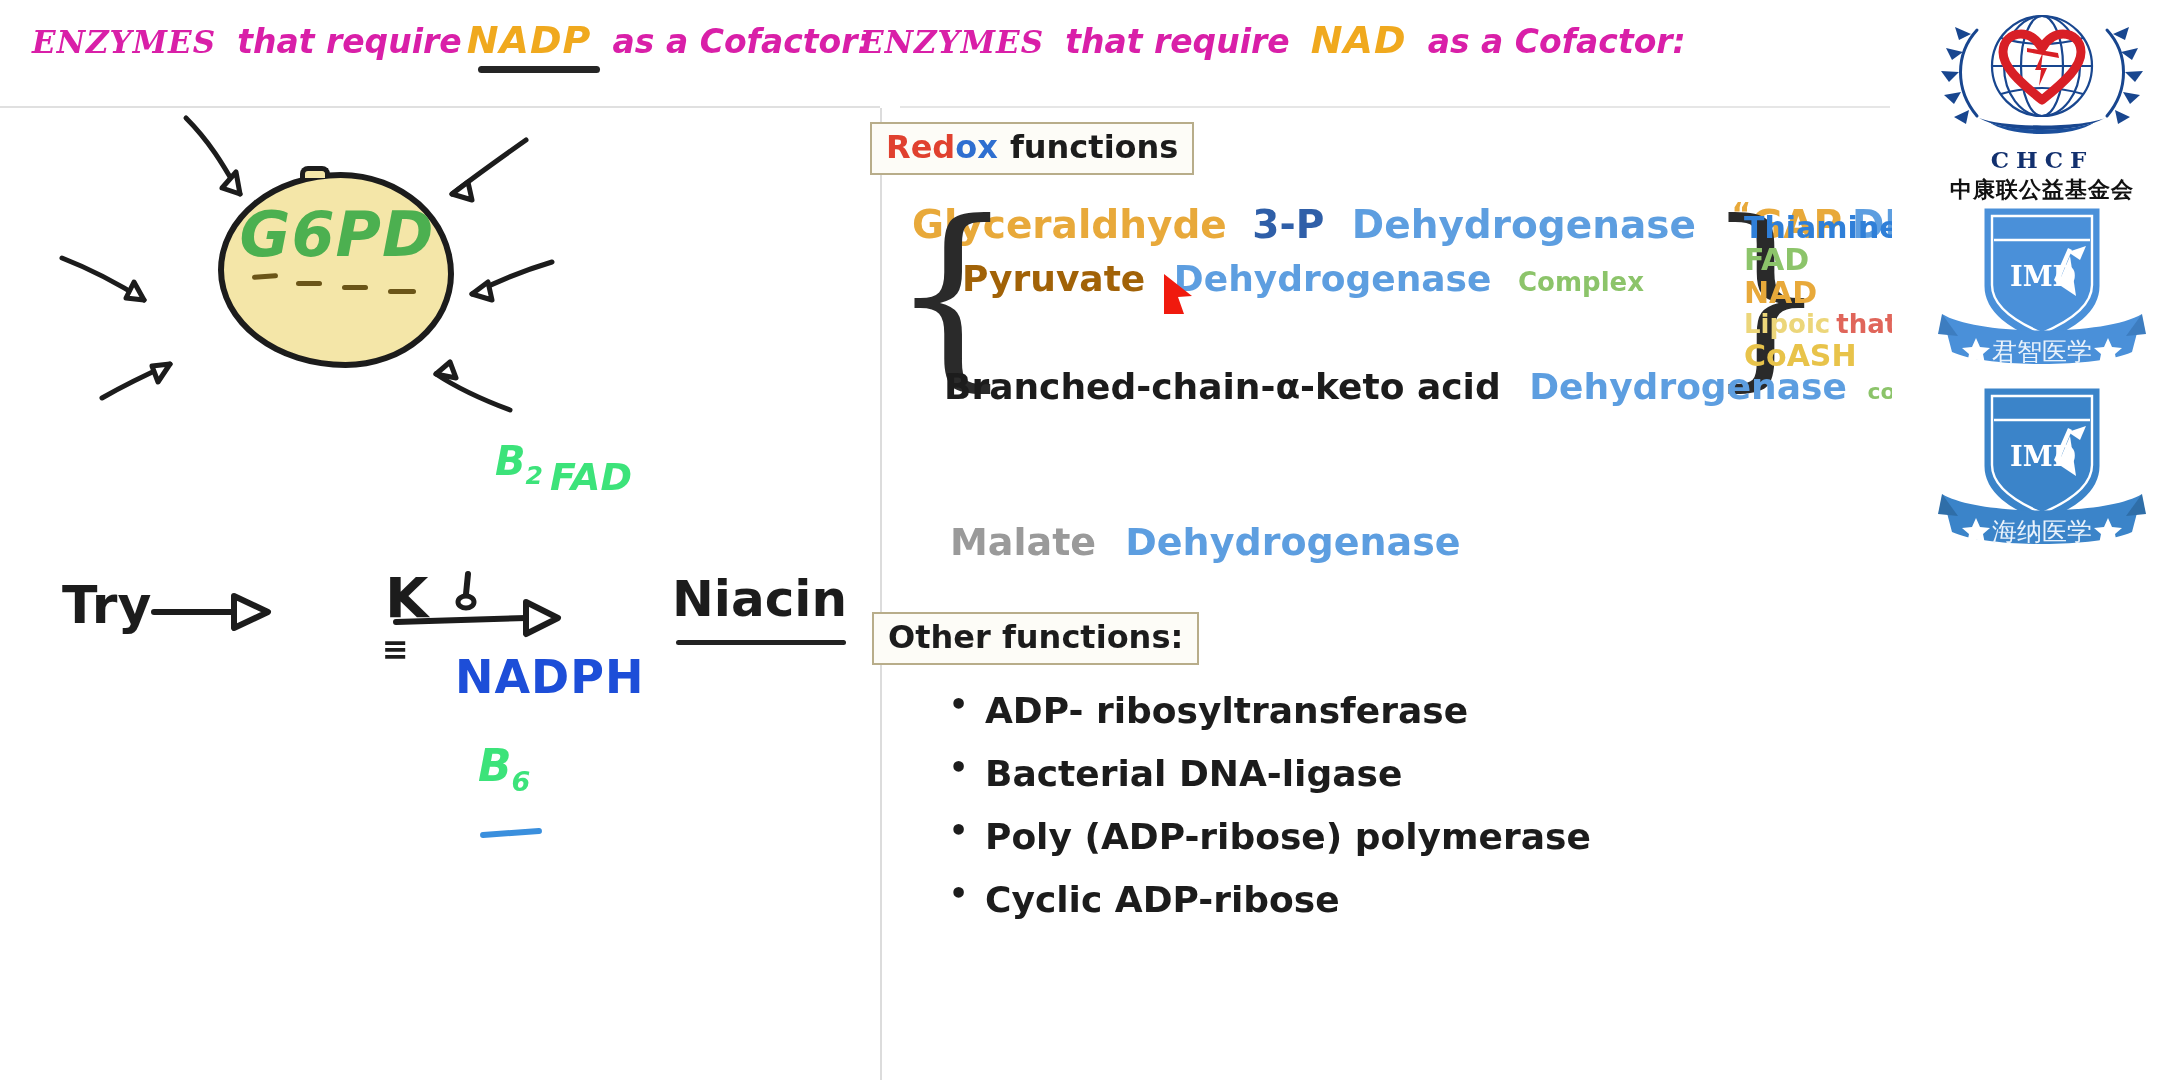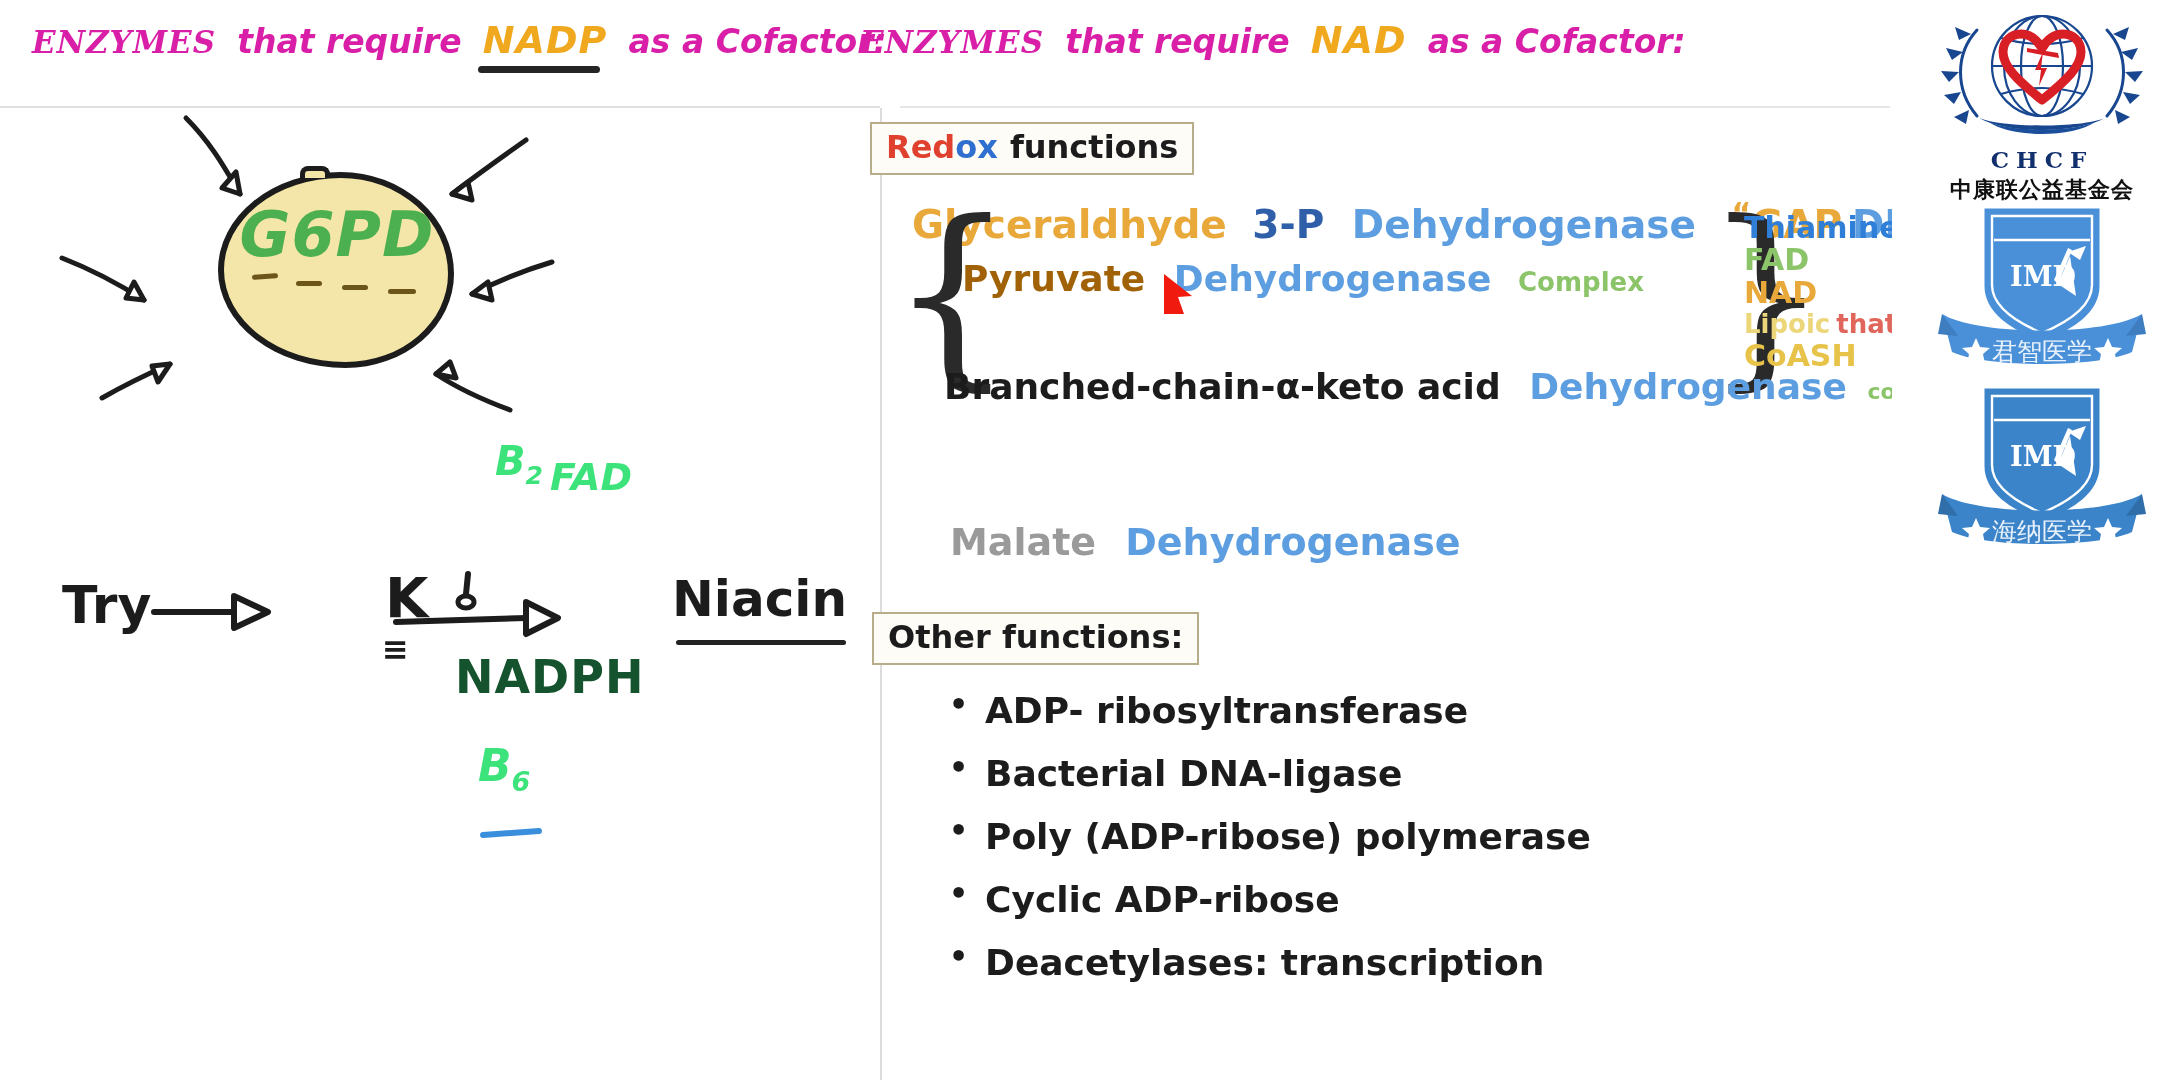--- a/index.html
+++ b/index.html
@@ -91,21 +91,21 @@
   }
   .lbl-niacin {
     position: absolute; left: 672px; top: 570px; color: #1c1c1c;
     font-size: 50px; font-weight: 600; font-family: "DejaVu Sans", sans-serif;
   }
   .niacin-ul {
     position: absolute; left: 676px; top: 640px; width: 170px; height: 5px;
     background: #222; border-radius: 3px;
   }
   .lbl-nadph {
-    position: absolute; left: 455px; top: 650px; color: #14532d;
+    position: absolute; left: 455px; top: 650px; color: #1d4ed8;
     font-size: 46px; font-weight: 700; font-family: "DejaVu Sans", sans-serif;
     letter-spacing: 1px;
   }
   .lbl-b6 {
     position: absolute; left: 478px; top: 740px; color: #3ce37a;
     font-size: 44px; font-weight: 700; font-family: "DejaVu Sans", sans-serif; font-style: italic;
   }
   .lbl-b6 sub { font-size: 27px; }
   .b6-ul {
     position: absolute; left: 480px; top: 830px; width: 62px; height: 6px;
@@ -167,21 +167,21 @@
 
   <div class="hdivider-l"></div>
   <div class="hdivider-r"></div>
   <div class="vdivider"></div>
 
   <div class="col-left">
 
     <div class="hdr" style="left:32px; top:18px;">
       <span class="hdr-enz">ENZYMES</span>
       <span class="hdr-small" style="margin-left:16px;">that require</span>
-      <span class="hdr-gold" style="margin-left:16px;">NADP</span>
+      <span class="hdr-gold" style="margin-left:0;">NADP</span>
       <span class="hdr-small" style="margin-left:16px;">as a Cofactor:</span>
     </div>
     <div class="underline-blk" style="left:478px; top:66px; width:122px;"></div>
 
     <svg class="arrow-svg" viewBox="0 0 560 320">
       <g stroke="#1c1c1c" stroke-width="5" fill="none" stroke-linecap="round">
         <path d="M146,8 C172,34 186,60 200,84"></path>
         <path d="M22,148 C58,162 82,176 104,190"></path>
         <path d="M62,288 C90,272 112,262 130,254"></path>
         <path d="M486,30 C452,54 430,70 412,84"></path>
@@ -303,21 +303,20 @@
 
     <div class="boxlbl" style="left:-10px; top:612px;">
       <span class="t-black">Other functions:</span>
     </div>
 
     <div class="bullet-list" style="left:103px; top:690px;">
       <div class="bl-item">ADP- ribosyltransferase</div>
       <div class="bl-item">Bacterial  DNA-ligase</div>
       <div class="bl-item">Poly (ADP-ribose) polymerase</div>
       <div class="bl-item">Cyclic  ADP-ribose</div>
-      <div class="bl-item">Deacetylases:  transcription</div>
     </div>
   </div>
 
   <div class="sidebar">
 
     <div class="logo-block" style="top:8px;">
       <svg width="222" height="132" viewBox="0 0 222 132">
         <g stroke="#18468f" stroke-width="2.2" fill="none">
           <circle cx="111" cy="58" r="50"></circle>
           <ellipse cx="111" cy="58" rx="21" ry="50"></ellipse>

